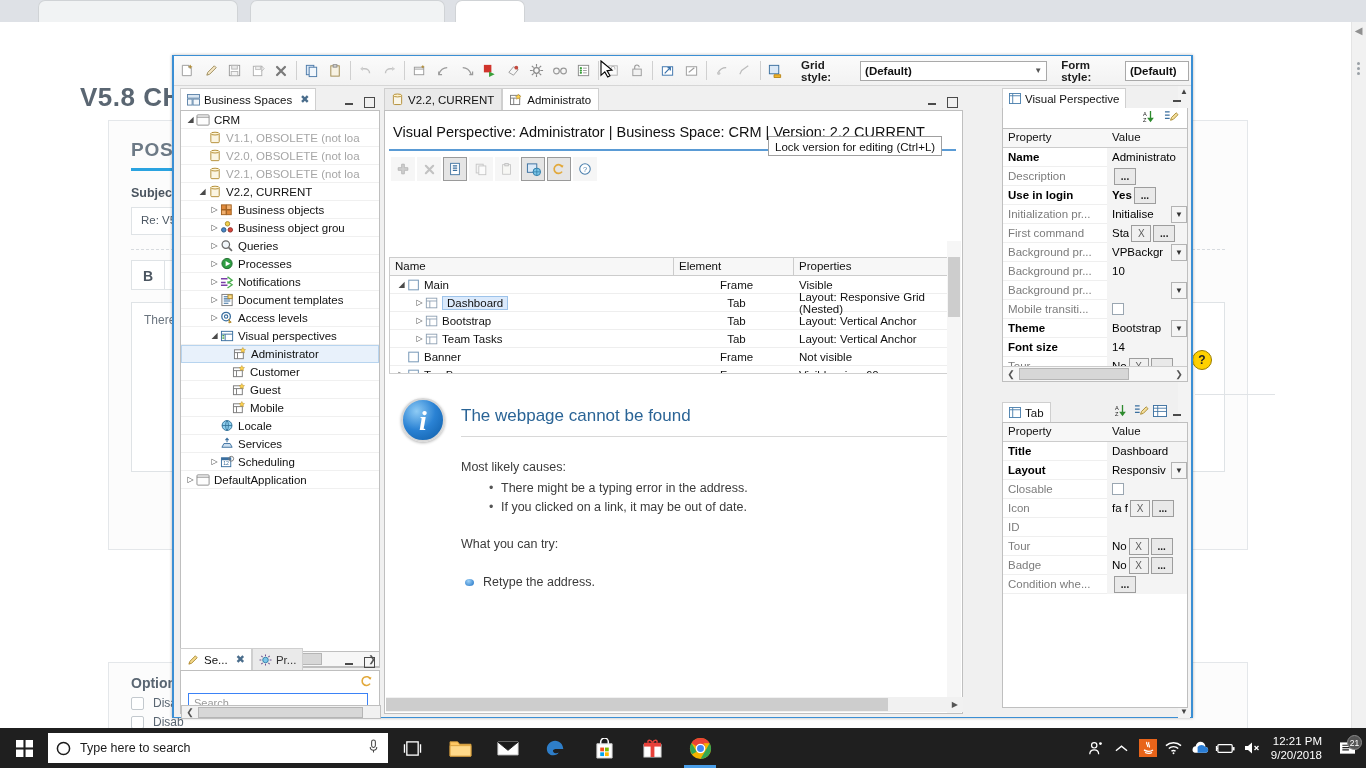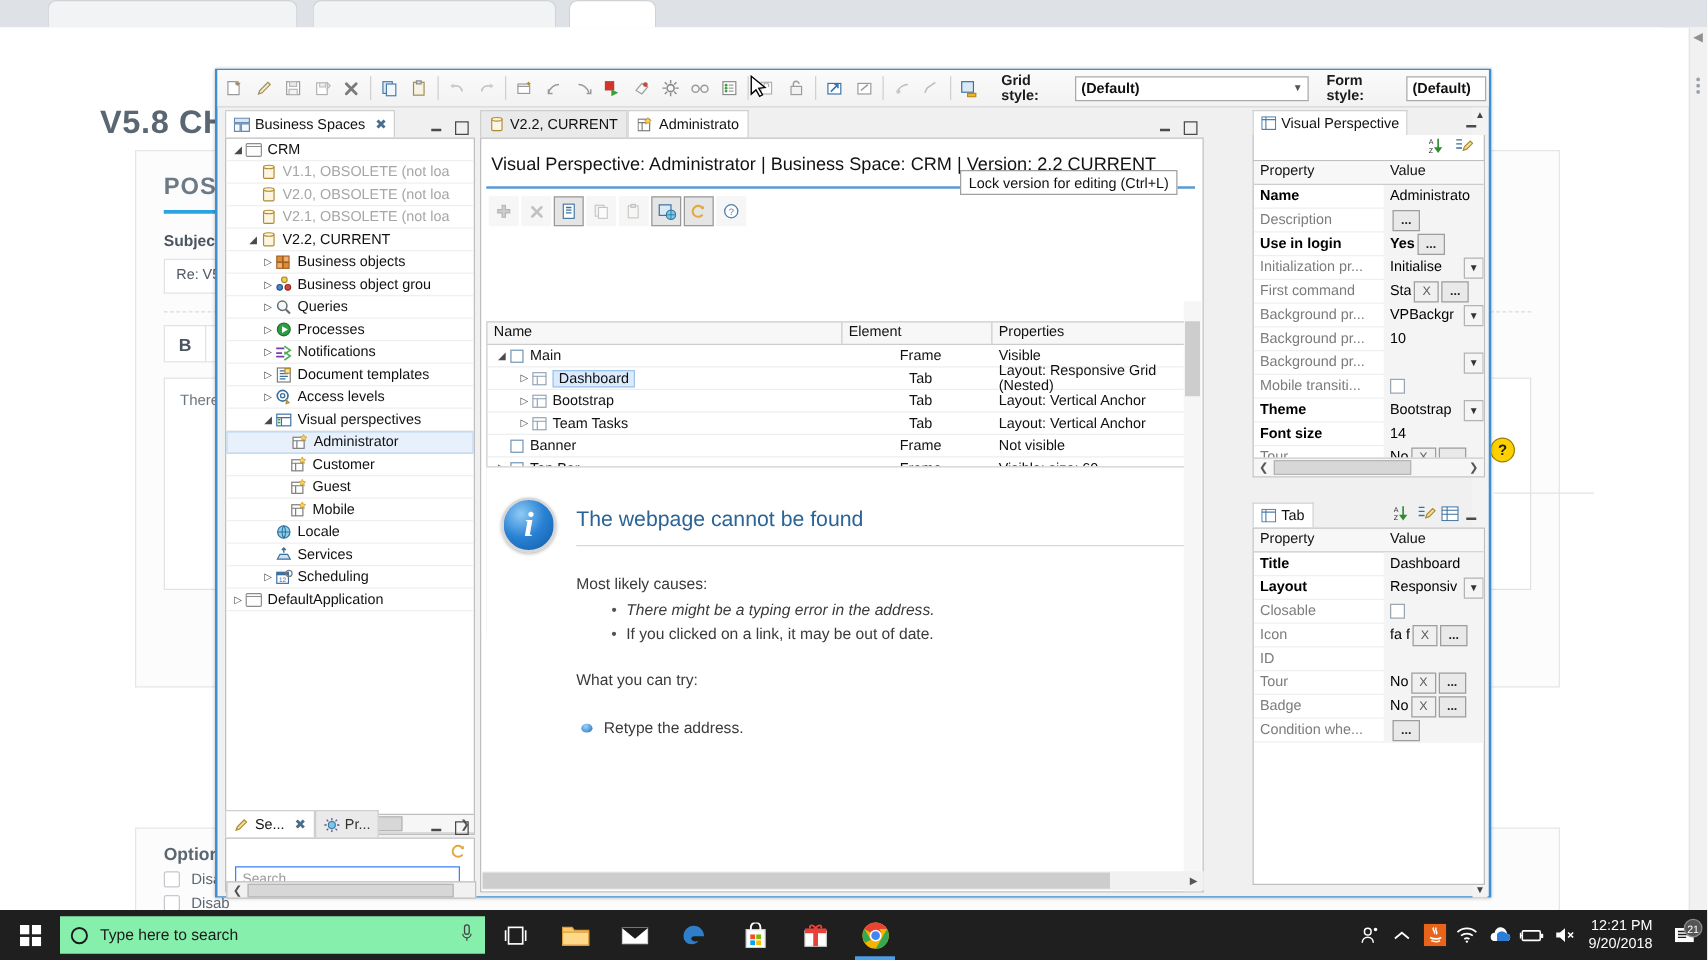--- a/index.html
+++ b/index.html
@@ -239,21 +239,21 @@
   .rv-hscroll { position:absolute; left:0; bottom:0; width:100%; height:15px; background:#f6f6f6; border-top:1px solid #ccc; display:flex; align-items:center; }
 
   
   .ide-vscroll { position:absolute; right:1px; top:30px; width:12px; height:632px; background:#f3f3f3; }
   .ide-vs-btn { width:12px; height:12px; text-align:center; font-size:8px; color:#444; line-height:12px; }
 
   
   #taskbar { position:absolute; left:0; bottom:0; width:1366px; height:40px; background:#1f1f1f; display:flex; align-items:center; }
   .tb-start { width:48px; height:40px; display:flex; align-items:center; justify-content:center; }
   .tb-search {
-    width:340px; height:30px; background:#86efac; display:flex; align-items:center;
+    width:340px; height:30px; background:#ffffff; display:flex; align-items:center;
     padding:0 8px; margin-left:0px;
   }
   .ts-text { font-size:12.5px; color:#1b1b1b; margin-left:9px; }
   .tb-ico { width:48px; height:40px; display:flex; align-items:center; justify-content:center; position:relative; }
   .tb-ico.active::after { content:""; position:absolute; left:8px; right:8px; bottom:0; height:3px; background:#4a9ee8; }
   .tb-right { margin-left:auto; display:flex; align-items:center; height:40px; padding-right:4px; }
   .tray-ico { width:26px; display:flex; align-items:center; justify-content:center; color:#fff; font-size:13px; }
   .tb-clock { color:#fff; font-size:11.5px; text-align:right; line-height:14px; padding:0 10px 0 6px; }
   .tb-notify { width:30px; display:flex; align-items:center; justify-content:center; position:relative; }
   .notif-badge {
@@ -1005,21 +1005,21 @@
                 <div style="flex:1;"></div>
               </div>
             </div>
         </div>
 
         <div class="errpage">
           <div class="err-icon">i</div>
           <div class="err-title">The webpage cannot be found</div>
           <div class="err-rule"></div>
           <div class="err-b" style="top:86px;">Most likely causes:</div>
-          <div class="err-li" style="top:107px;font-style:italic;">
+          <div class="err-li" style="top:107px;">
             <span class="bull">•</span><span>There might be a typing error in the address.</span>
           </div>
           <div class="err-li" style="top:126px;">
             <span class="bull">•</span><span>If you clicked on a link, it may be out of date.</span>
           </div>
           <div class="err-b" style="top:163px;text-align:right;">What you can try:</div>
           <div class="err-b" style="top:201px;left:76px;">
             <span class="blue-bullet"></span><span>Retype the address.</span>
           </div>
         </div>

